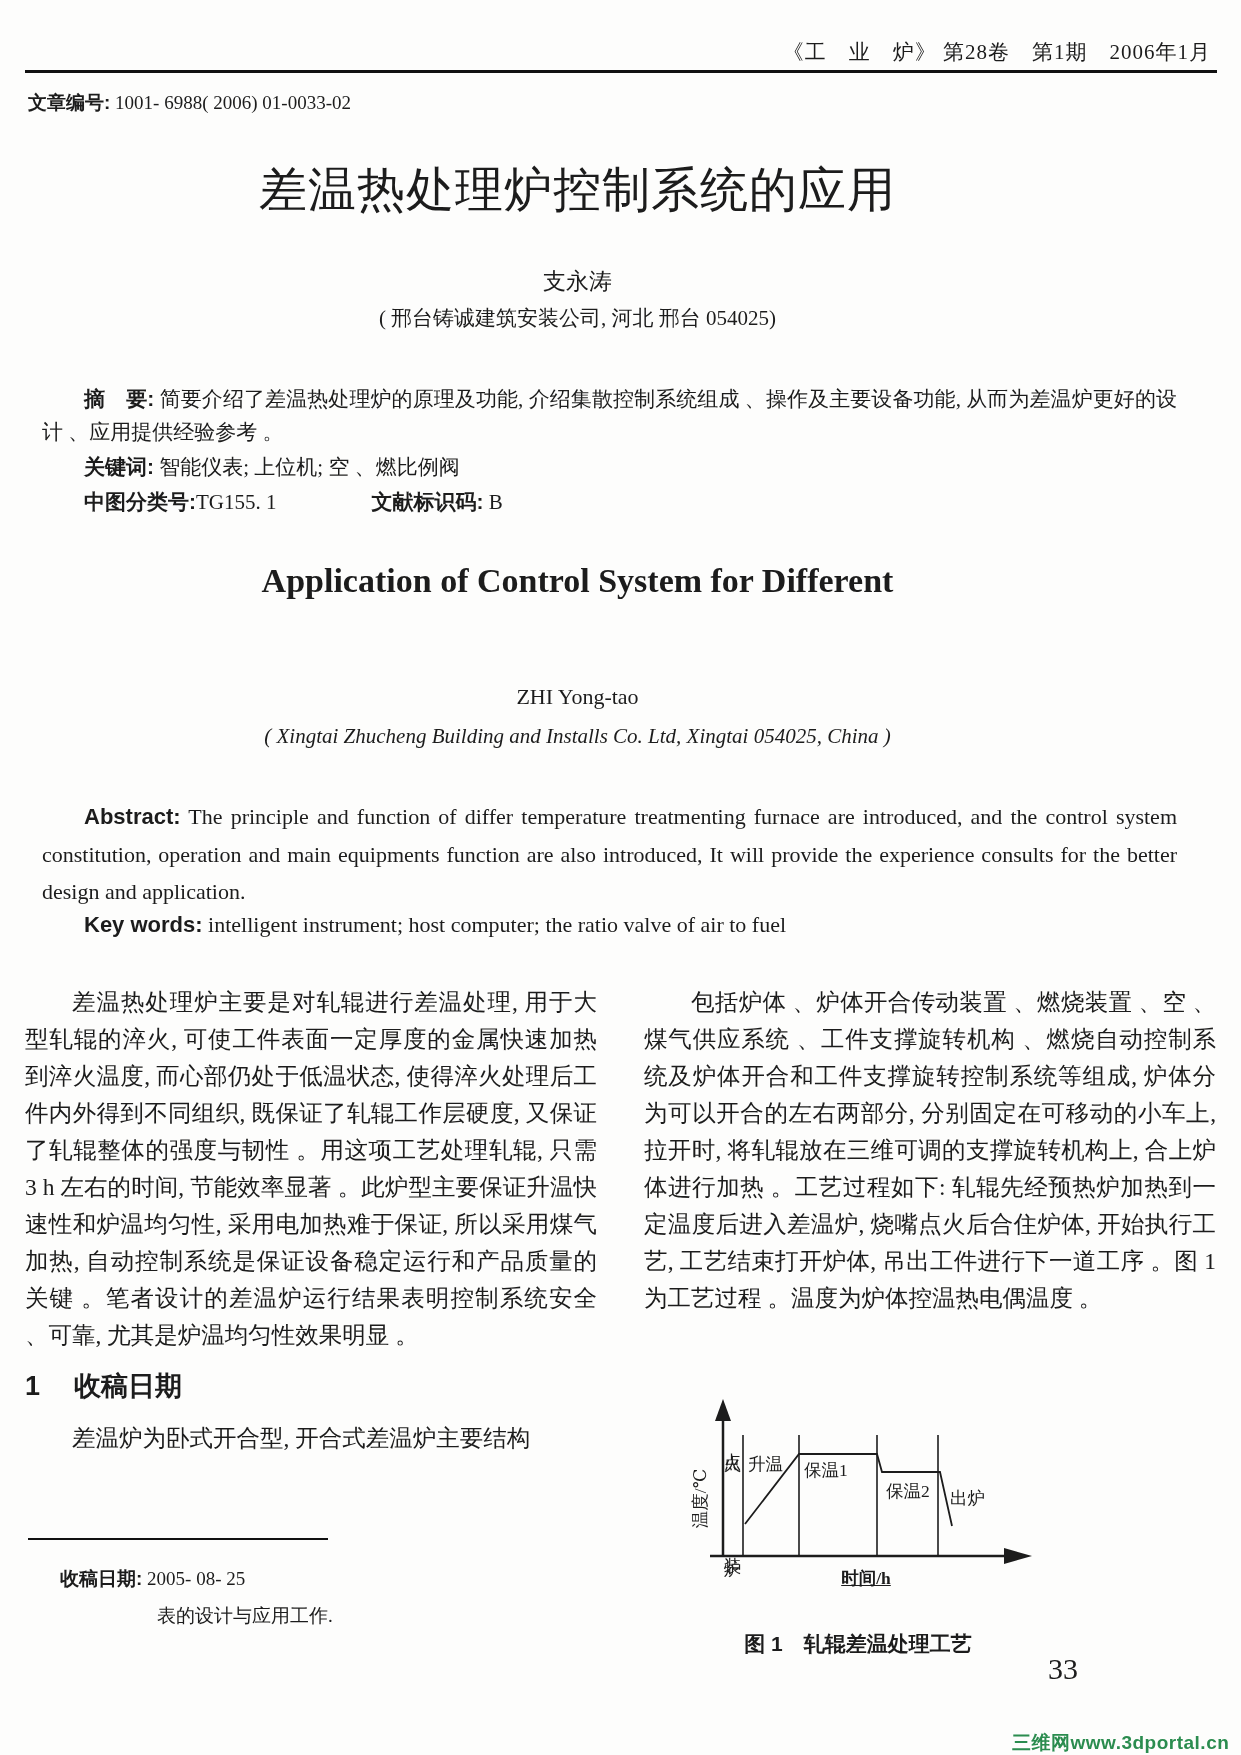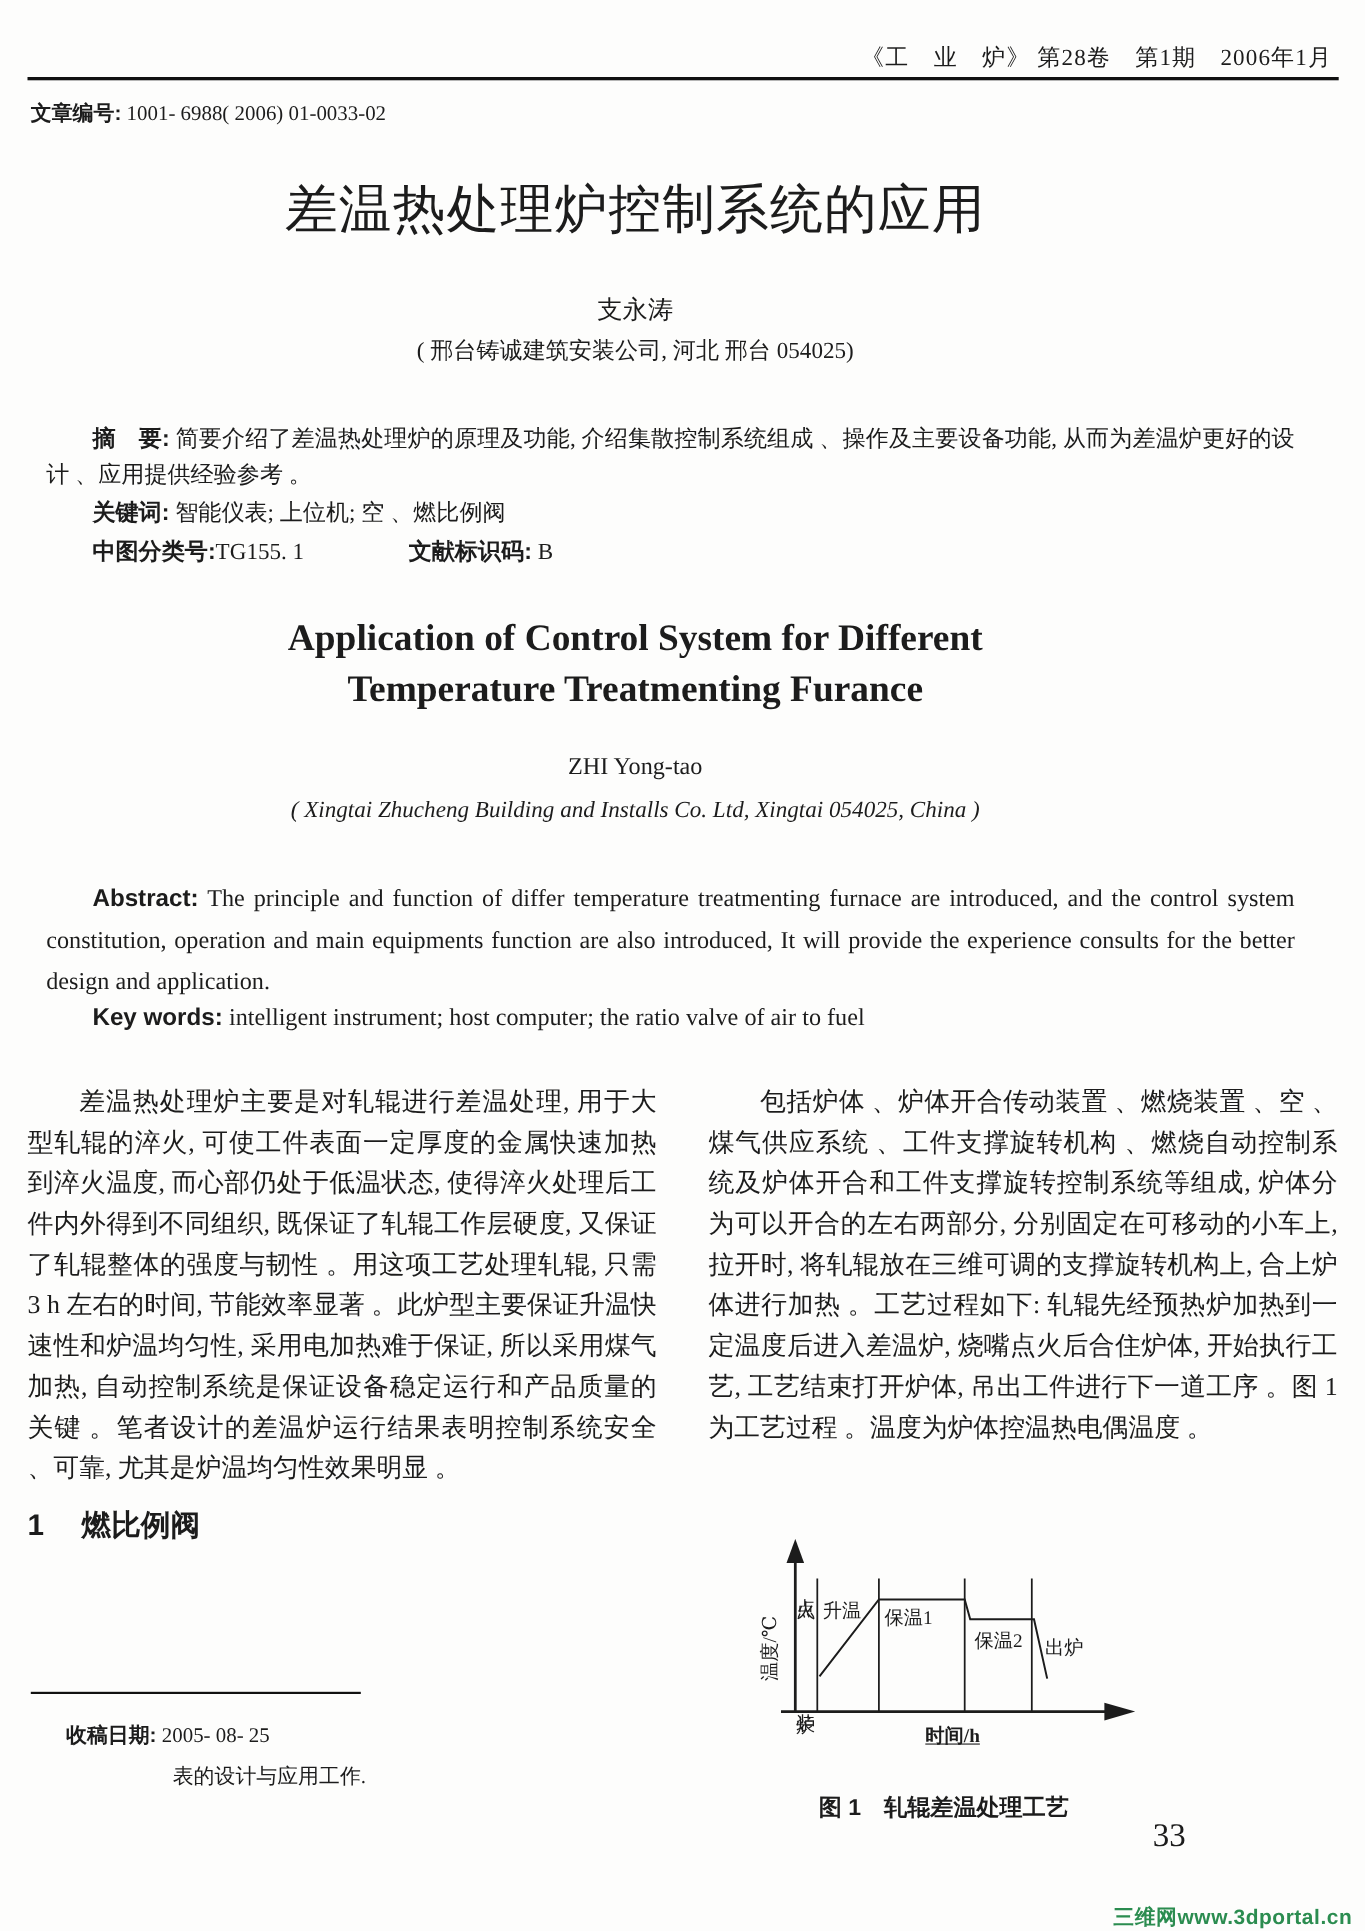--- a/index.html
+++ b/index.html
@@ -86,39 +86,39 @@
   <span class="indent2"></span><span class="blabel">关键词:</span>
   <span>智能仪表; 上位机; 空 、燃比例阀</span>
 </div>
 <div class="abs meta-block cn-clc">
   <span class="indent2"></span><span class="blabel">中图分类号:</span><span>TG155. 1</span><span class="clc-gap"></span><span class="blabel">文献标识码:</span>
   <span>B</span>
 </div>
 
 <div class="abs center-band en-title">
   <div>Application of Control System for Different</div>
-  <div>Temperature Treatmenting Furance</div>
 </div>
 <div class="abs center-band en-author">ZHI Yong-tao</div>
 <div class="abs center-band en-affil">( Xingtai Zhucheng Building and Installs Co. Ltd, Xingtai 054025, China )</div>
 
 <div class="abs meta-block en-abstract">
   <span class="indent2"></span><span class="blabel">Abstract:</span>
   <span>The principle and function of differ temperature treatmenting furnace are introduced, and the control system constitution, operation and main equipments function are also introduced, It will provide the experience consults for the better design and application.</span>
 </div>
 <div class="abs meta-block en-keywords">
   <span class="indent2"></span><span class="blabel">Key words:</span>
   <span>intelligent instrument; host computer; the ratio valve of air to fuel</span>
 </div>
 
 <div class="abs col col-left">
   <p class="para">差温热处理炉主要是对轧辊进行差温处理, 用于大型轧辊的淬火, 可使工件表面一定厚度的金属快速加热到淬火温度, 而心部仍处于低温状态, 使得淬火处理后工件内外得到不同组织, 既保证了轧辊工作层硬度, 又保证了轧辊整体的强度与韧性 。用这项工艺处理轧辊, 只需 3 h 左右的时间, 节能效率显著 。此炉型主要保证升温快速性和炉温均匀性, 采用电加热难于保证, 所以采用煤气加热, 自动控制系统是保证设备稳定运行和产品质量的关键 。笔者设计的差温炉运行结果表明控制系统安全 、可靠, 尤其是炉温均匀性效果明显 。</p>
   <h2 class="section-h">
-    <span class="no">1</span><span>燃比例阀</span>
+    <span class="no">1</span><span>收稿日期</span>
   </h2>
+  <p class="para para2">差温炉为卧式开合型, 开合式差温炉主要结构</p>
 </div>
 
 <div class="abs col col-right">
   <p class="para">包括炉体 、炉体开合传动装置 、燃烧装置 、空 、煤气供应系统 、工件支撑旋转机构 、燃烧自动控制系统及炉体开合和工件支撑旋转控制系统等组成, 炉体分为可以开合的左右两部分, 分别固定在可移动的小车上, 拉开时, 将轧辊放在三维可调的支撑旋转机构上, 合上炉体进行加热 。工艺过程如下: 轧辊先经预热炉加热到一定温度后进入差温炉, 烧嘴点火后合住炉体, 开始执行工艺, 工艺结束打开炉体, 吊出工件进行下一道工序 。图 1 为工艺过程 。温度为炉体控温热电偶温度 。</p>
 
   <div class="fig">
     <svg width="420" height="220" viewBox="0 0 420 220">
 
       <line x1="75" y1="14" x2="75" y2="158" stroke="#1c1c1c" stroke-width="2.5"></line>
       <polygon points="75,0 67,22 83,22" fill="#1c1c1c"></polygon>

